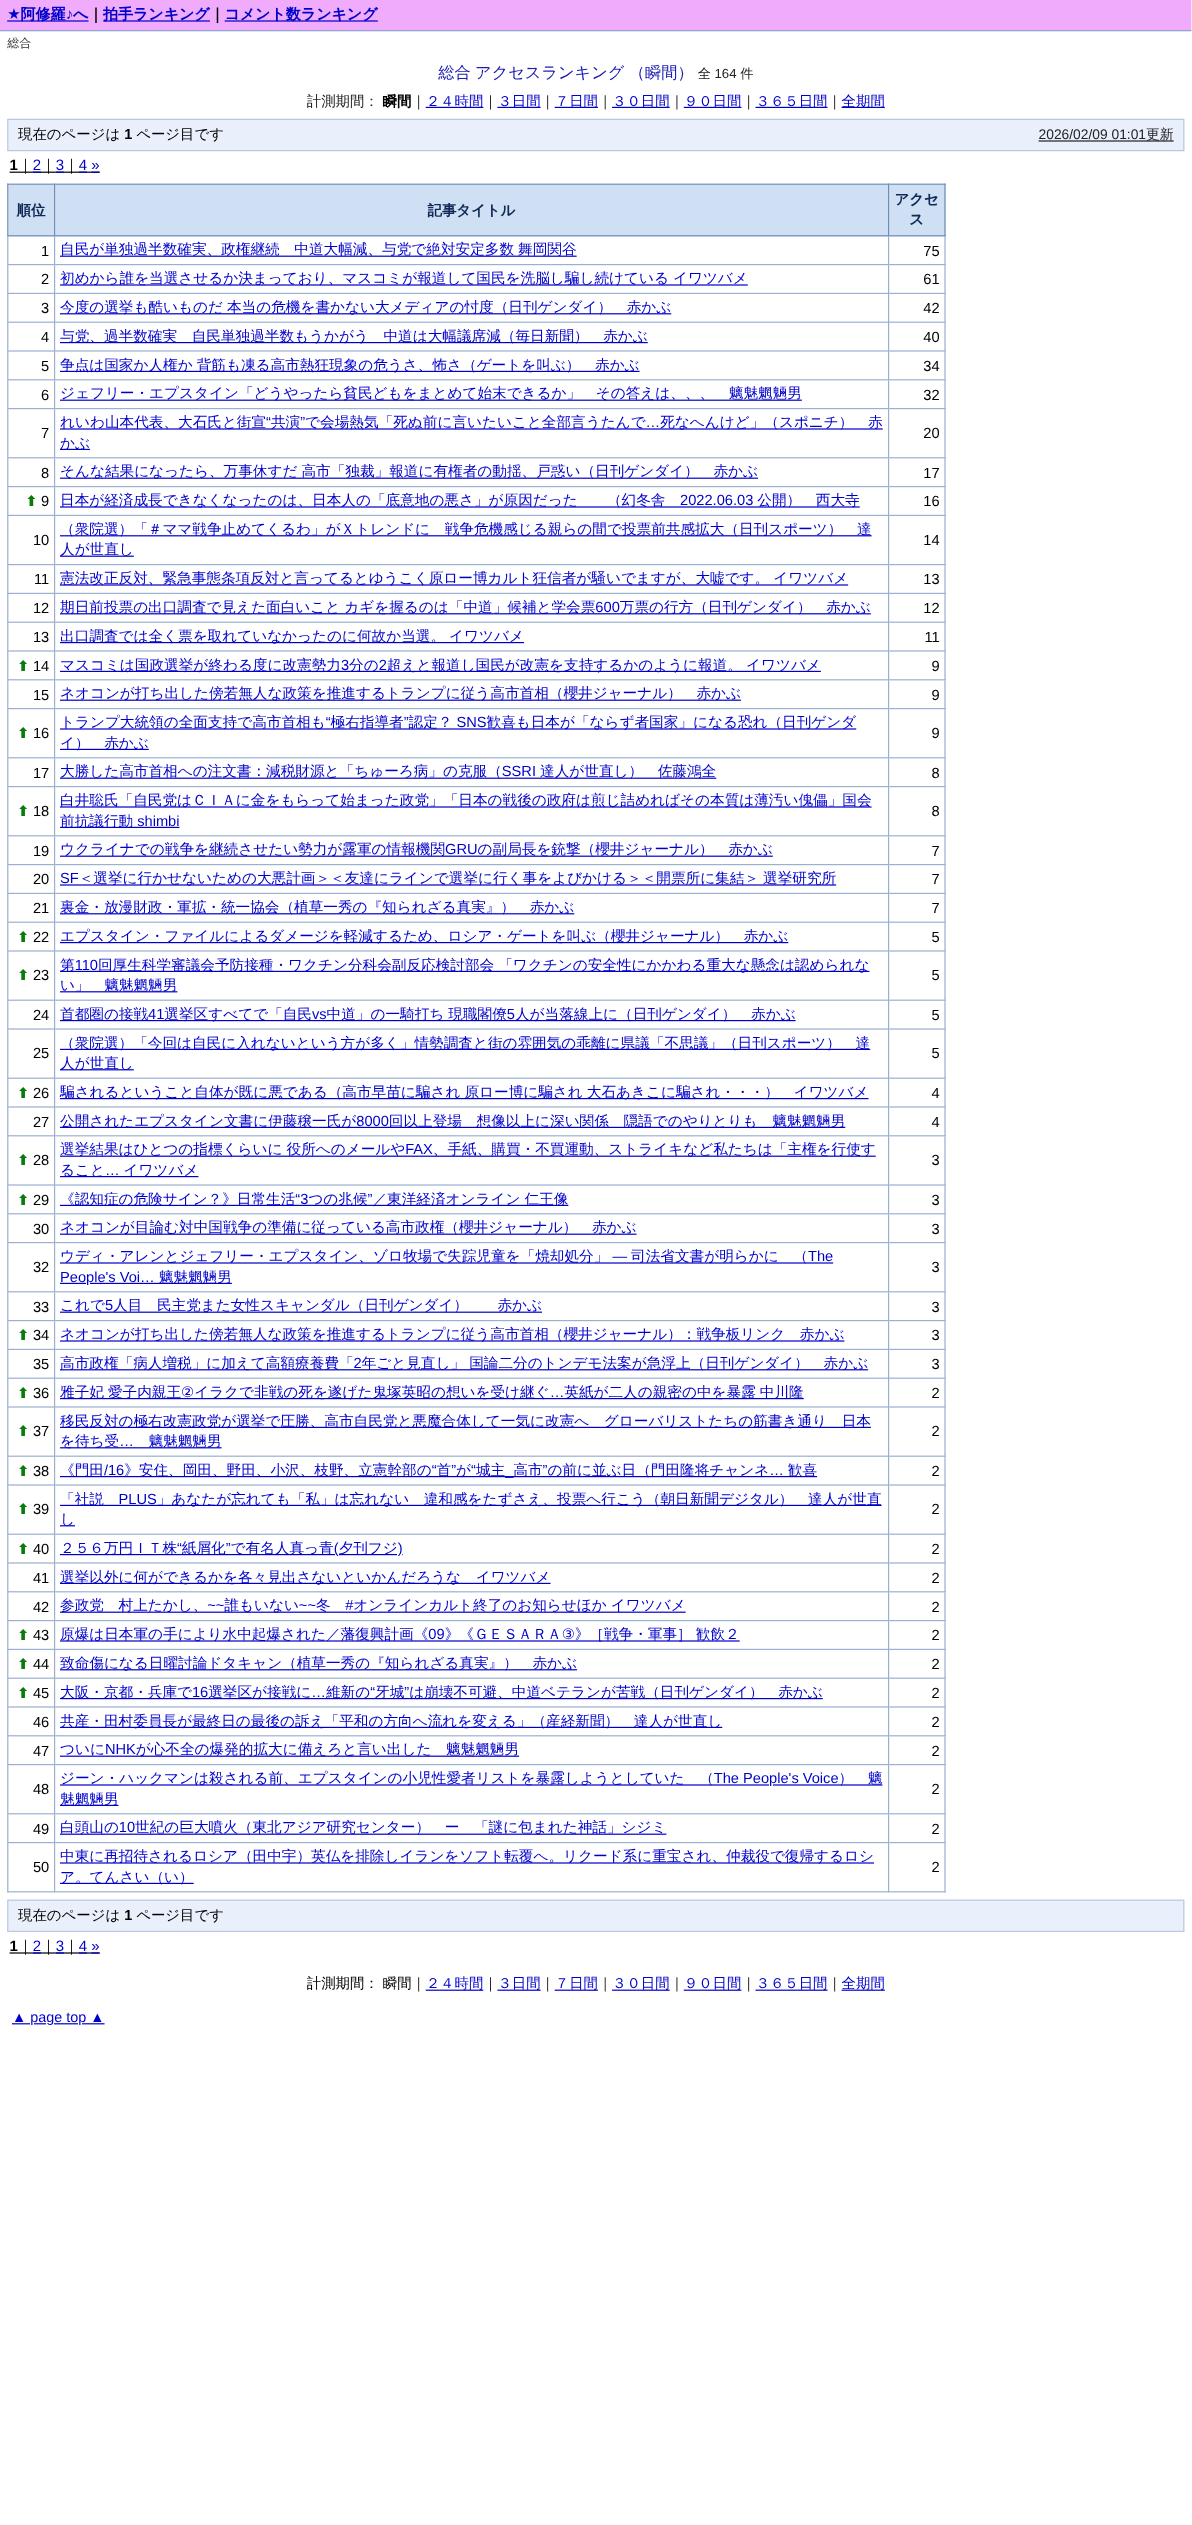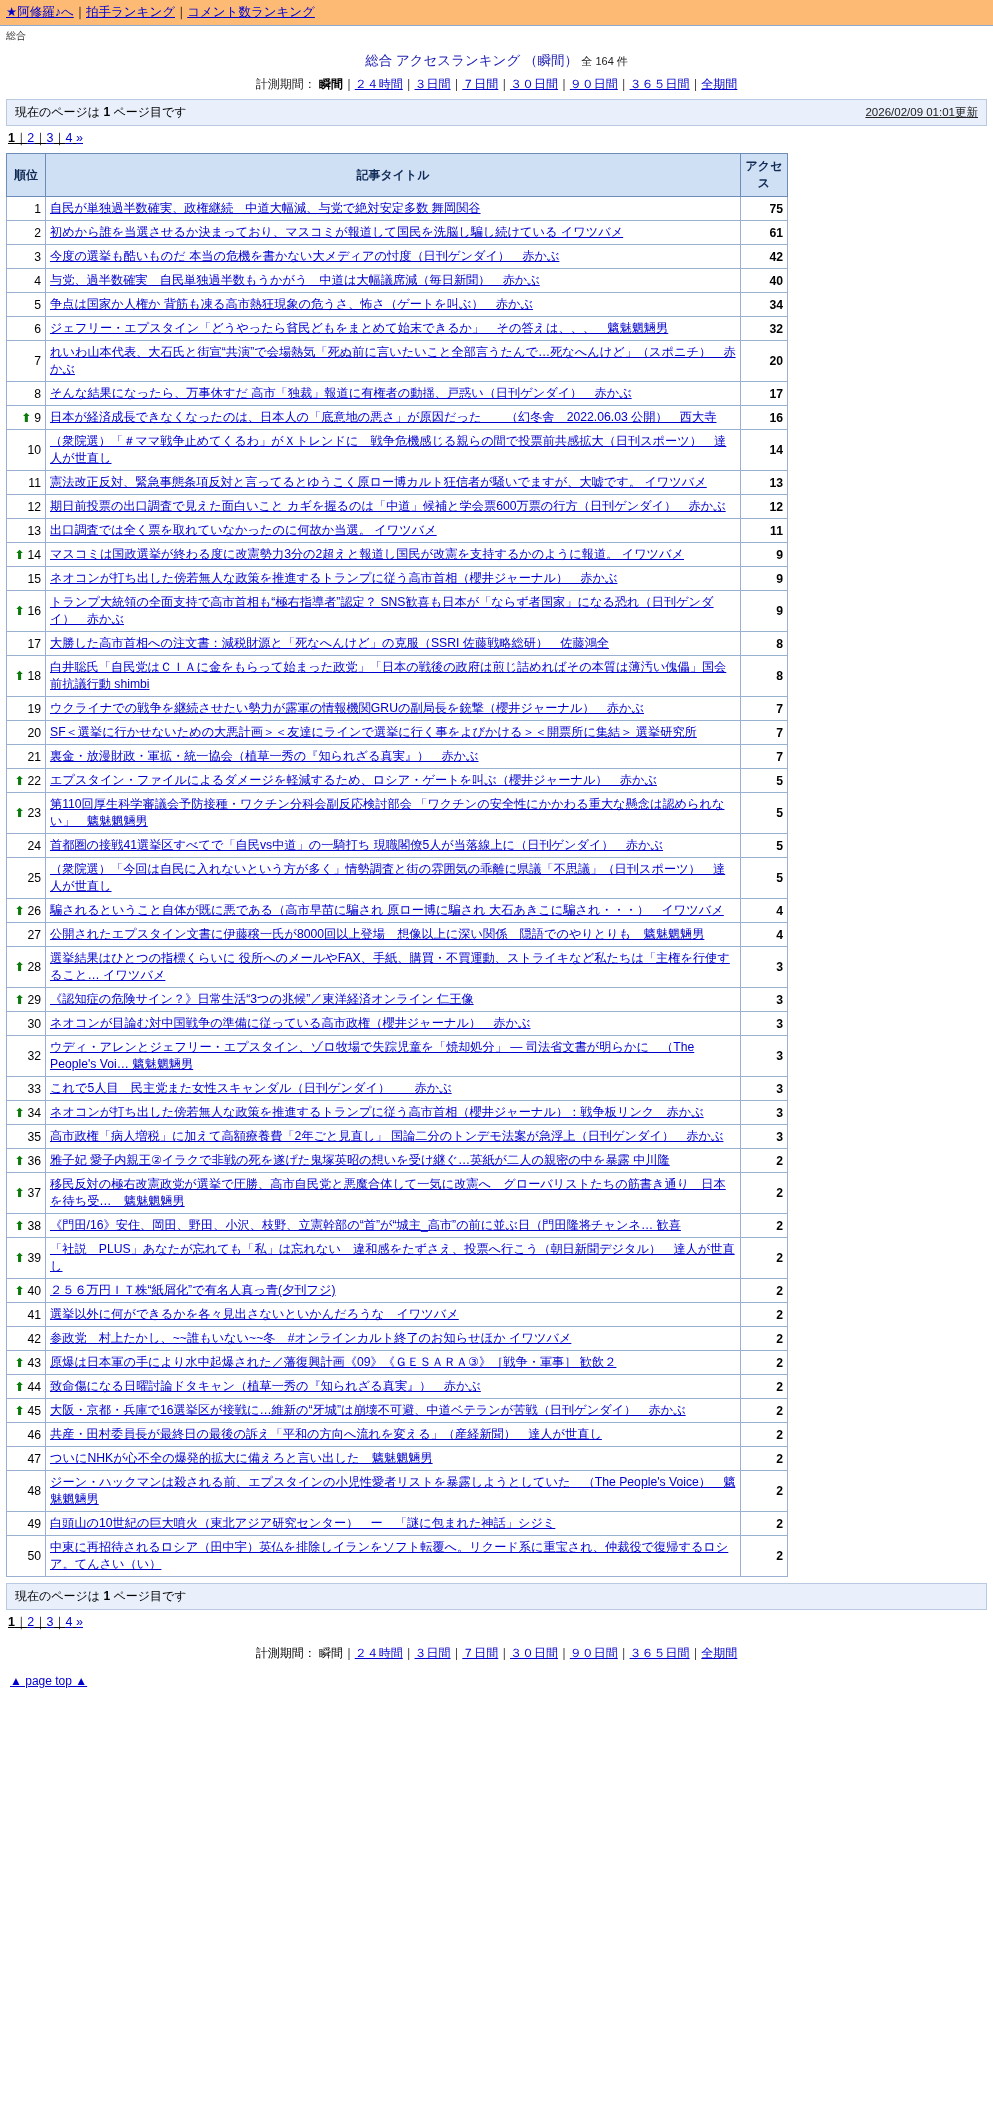--- a/index.html
+++ b/index.html
@@ -1,38 +1,38 @@
 <!DOCTYPE html>
 <html><head>
 <meta charset="utf-8">
 <style>
   html,body{margin:0;padding:0;background:#ffffff;}
   body{font-family:"Liberation Sans","DejaVu Sans",sans-serif;font-size:12px;color:#000;width:993px;}
   a{color:#0000cc;text-decoration:underline;}
-  .topbar{background:#fdba74;border-bottom:1px solid #8fa8cf;padding:4px 6px;font-size:12.5px;color:#000080;}
+  .topbar{background:#f0abfc;border-bottom:1px solid #8fa8cf;padding:4px 6px;font-size:12.5px;color:#000080;font-weight:bold;}
   .topbar a{color:#0000cc;}
   .topbar .sep{color:#000;}
   .cat{padding:3px 6px;font-size:10px;color:#333;}
   .title-block{text-align:center;padding:6px 0 2px;}
   .title-block .t{color:#1a1ab0;font-size:13.5px;font-weight:normal;}
   .title-block .cnt{color:#222;font-size:11px;font-weight:normal;}
   .period{text-align:center;font-size:12px;padding:4px 0 6px;}
   .period .lbl{color:#222;}
   .period .cur{font-weight:bold;color:#000;}
   .period a{color:#0000cc;}
   .pagebar{background:#e9f0fb;border:1px solid #b9c9e2;margin:0 6px;padding:4px 8px;display:flex;justify-content:space-between;align-items:center;font-size:12px;}
   .pagebar .right{color:#222;font-size:11.5px;text-decoration:underline;}
   .pagelinks{margin:4px 8px 6px;font-size:12.5px;text-decoration:underline;}
   .pagelinks a{color:#0000cc;}
   .pagelinks .cur{font-weight:bold;color:#000;}
   table.rank{border-collapse:collapse;width:782px;margin:0 6px 6px;table-layout:fixed;}
   table.rank th{background:#cfe0f5;border:1px solid #6d8cb8;font-size:12px;padding:4px 2px;color:#102a55;}
   table.rank td{border:1px solid #9ab0d0;padding:3px 4px;font-size:12.2px;vertical-align:middle;}
   td.num{width:34px;text-align:right;padding-right:5px;color:#000;white-space:nowrap;}
-  td.acc{width:42px;text-align:right;padding-right:6px;color:#000;font-weight:bold;}
+  td.acc{width:42px;text-align:right;padding-right:6px;color:#000;}
   th.num{width:34px;}
   th.acc{width:42px;}
   .up{color:#0a7a0a;font-weight:bold;margin-right:3px;}
   .foot-period{text-align:center;font-size:12px;padding:8px 0 6px;}
   .pagetop{text-align:left;padding:6px 10px 14px;font-size:12px;}
   .pagetop a{color:#0000cc;}
   .bottom-pagebar{background:#e9f0fb;border:1px solid #b9c9e2;margin:4px 6px 0;padding:4px 8px;font-size:12px;}
 </style>
 </head>
 <body>
@@ -150,21 +150,21 @@
         <td><a href="#">ネオコンが打ち出した傍若無人な政策を推進するトランプに従う高市首相（櫻井ジャーナル）　赤かぶ</a></td>
         <td class="acc">9</td>
       </tr>
       <tr>
         <td class="num"><span class="up">⬆</span><span>16</span></td>
         <td><a href="#">トランプ大統領の全面支持で高市首相も“極右指導者”認定？ SNS歓喜も日本が「ならず者国家」になる恐れ（日刊ゲンダイ）　赤かぶ</a></td>
         <td class="acc">9</td>
       </tr>
       <tr>
         <td class="num"><span>17</span></td>
-        <td><a href="#">大勝した高市首相への注文書：減税財源と「死なへんけど」の克服（SSRI 佐藤戦略総研）　佐藤鴻全</a></td>
+        <td><a href="#">大勝した高市首相への注文書：減税財源と「ちゅーろ病」の克服（SSRI 達人が世直し）　佐藤鴻全</a></td>
         <td class="acc">8</td>
       </tr>
       <tr>
         <td class="num"><span class="up">⬆</span><span>18</span></td>
         <td><a href="#">白井聡氏「自民党はＣＩＡに金をもらって始まった政党」「日本の戦後の政府は煎じ詰めればその本質は薄汚い傀儡」国会前抗議行動 shimbi</a></td>
         <td class="acc">8</td>
       </tr>
       <tr>
         <td class="num"><span>19</span></td>
         <td><a href="#">ウクライナでの戦争を継続させたい勢力が露軍の情報機関GRUの副局長を銃撃（櫻井ジャーナル）　赤かぶ</a></td>

